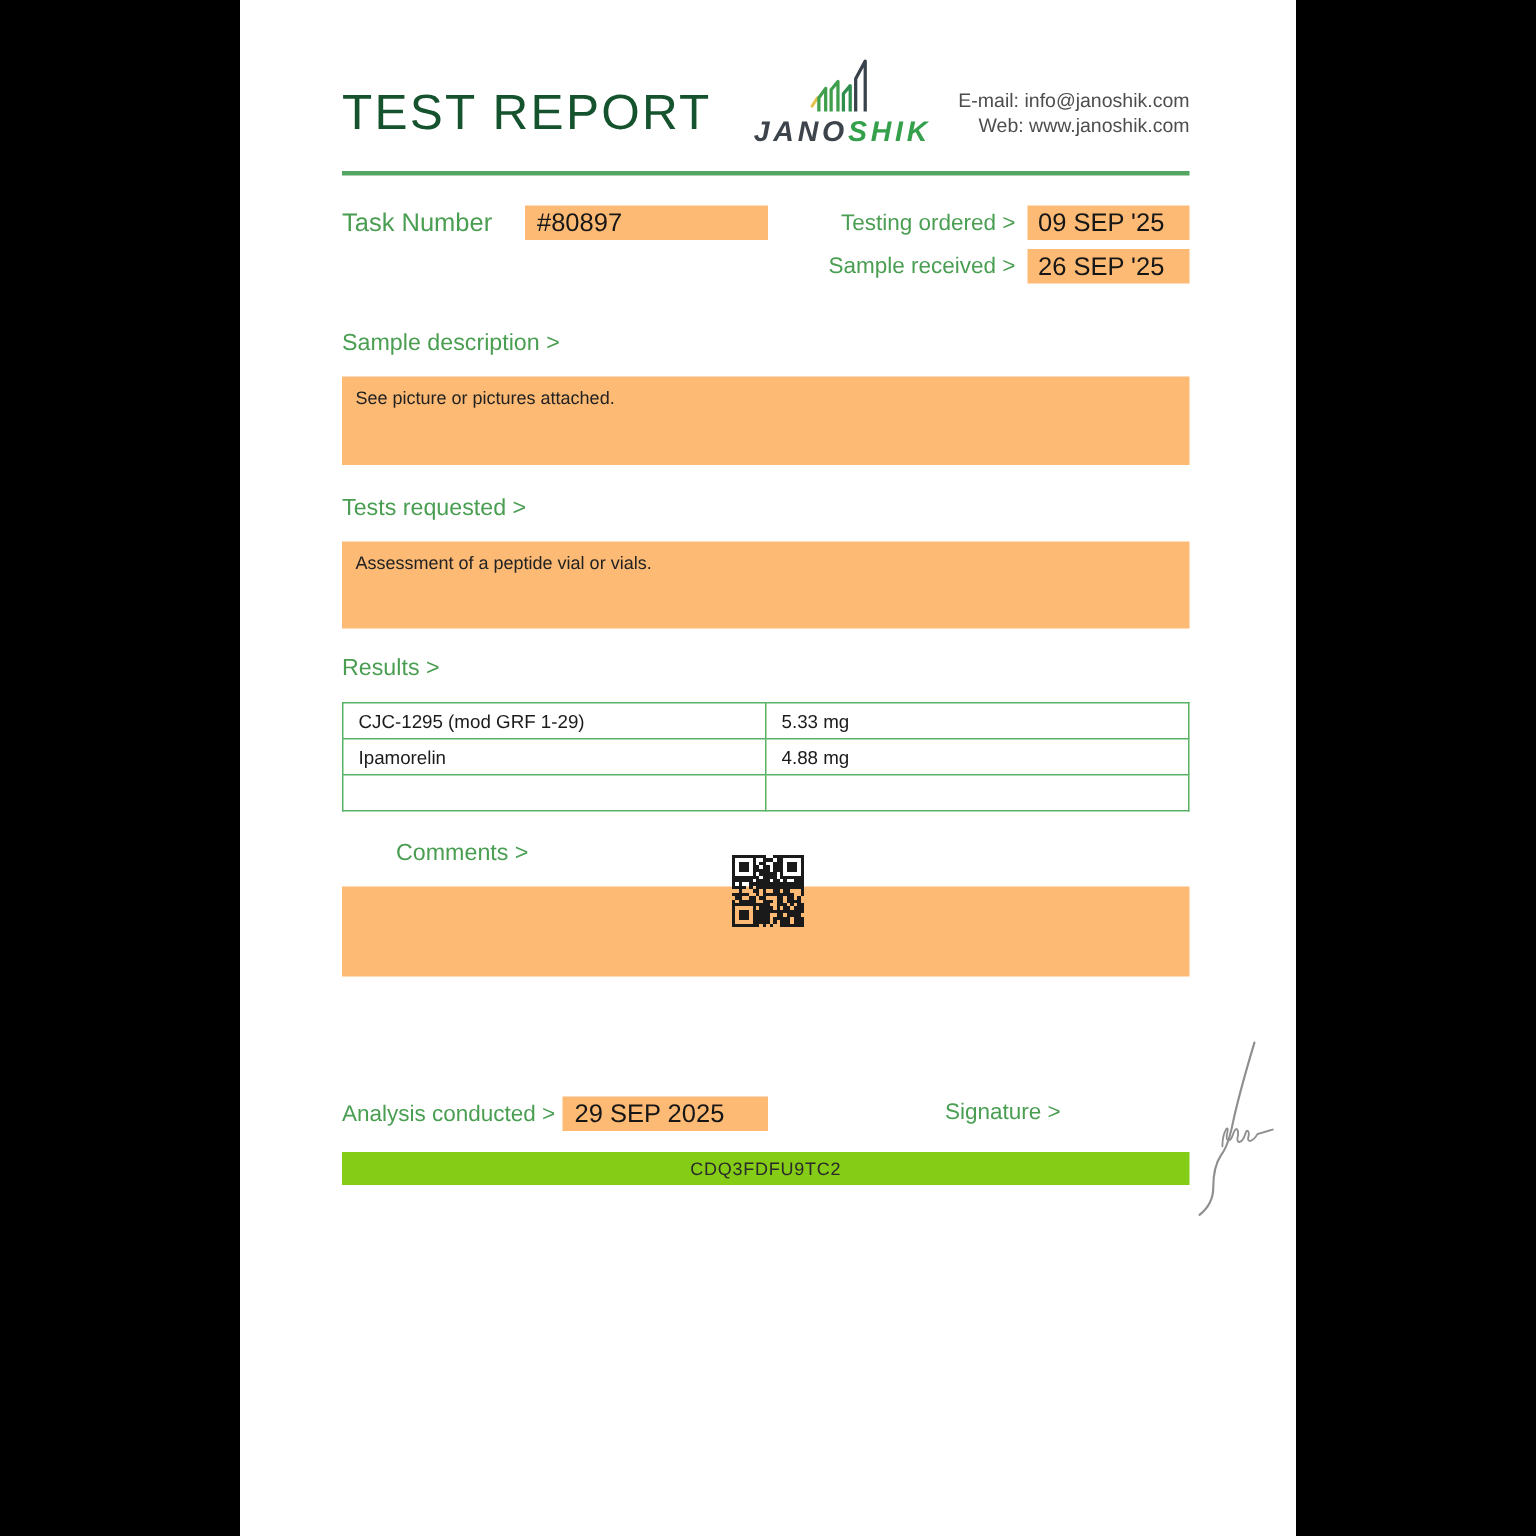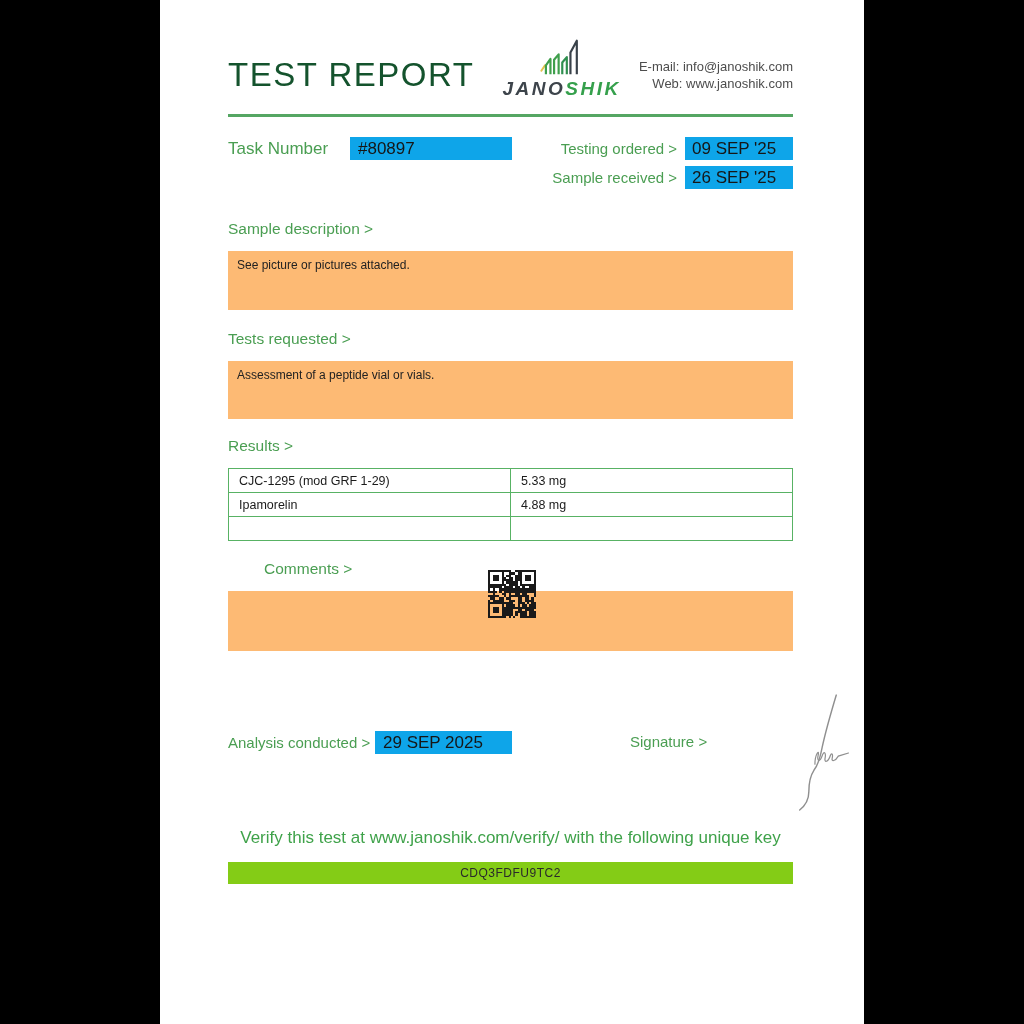--- a/index.html
+++ b/index.html
@@ -24,21 +24,21 @@
   .logo-icon{height:40px;margin-bottom:1px;}
   .logo-text{font-size:19px;font-weight:bold;letter-spacing:2.5px;line-height:1;}
   .logo-text .jano{color:#3d444b;}
   .logo-text .shik{color:#35a04c;}
   .contact{margin-top:20px;text-align:right;font-size:13px;color:#4d4d4d;line-height:1.32;white-space:nowrap;}
   .rule{height:3px;background:#55a663;margin-top:12px;}
   
   .task-row{display:flex;justify-content:space-between;margin-top:20px;}
   .task-left{display:flex;align-items:center;height:23px;}
   .task-label{color:#4a9e52;font-size:17px;width:122px;}
-  .value-box{background:#0ea5e9;color:#161616;font-size:17px;display:flex;align-items:center;}
+  .value-box{background:#fdba74;color:#161616;font-size:17px;display:flex;align-items:center;}
   .task-num-box{width:162px;height:23px;padding-left:8px;box-sizing:border-box;}
   .dates{display:flex;flex-direction:column;gap:6px;}
   .date-line{display:flex;align-items:center;justify-content:flex-end;height:23px;}
   .date-label{color:#4a9e52;font-size:15px;margin-right:8px;white-space:nowrap;}
   .date-box{width:108px;height:23px;padding-left:7px;box-sizing:border-box;white-space:nowrap;}
   
   .info{margin-top:39px;}
   .info-row{display:flex;align-items:center;margin-bottom:7px;height:22px;}
   .info-label{color:#4a9e52;font-size:15px;width:122px;flex:none;}
   .info-value{flex:1;height:22px;padding-left:8px;box-sizing:border-box;font-size:16.5px;}
@@ -149,21 +149,20 @@
   <div class="analysis-row">
     <div class="analysis-label">Analysis conducted &gt;</div>
     <div class="value-box analysis-box">29 SEP 2025</div>
     <div class="signature-label">Signature &gt;</div>
     <svg class="signature-svg" viewBox="0 0 70 120">
       <path d="M52,4 C46,24 41,42 38,56 C36,66 34,73 30,78 C26,84 25,92 25,99 C25,107 21,113 16,117" stroke="#8f8f8f" stroke-width="1.4" fill="none" stroke-linecap="round"></path>
       <path d="M31,72 C31,62 36,56 34,64 C33,69 36,70 38,64 C40,58 42,61 41,66 C40,71 44,70 46,64 C47,60 49,62 48,66 C47,70 51,69 54,64 L64,61" stroke="#8f8f8f" stroke-width="1.2" fill="none" stroke-linecap="round"></path>
     </svg>
   </div>
 
-  <div class="verify-line">Verify this test at www.janoshik.com/verify/ with the following unique key</div>
   <div class="key-box">CDQ3FDFU9TC2</div>
 
   <svg class="qr" id="qr-svg" viewBox="0 0 21 21" shape-rendering="crispEdges">
       <rect x="0" y="0" width="1" height="1" fill="#1a1a1a"></rect>
       <rect x="1" y="0" width="1" height="1" fill="#1a1a1a"></rect>
       <rect x="2" y="0" width="1" height="1" fill="#1a1a1a"></rect>
       <rect x="3" y="0" width="1" height="1" fill="#1a1a1a"></rect>
       <rect x="4" y="0" width="1" height="1" fill="#1a1a1a"></rect>
       <rect x="5" y="0" width="1" height="1" fill="#1a1a1a"></rect>
       <rect x="6" y="0" width="1" height="1" fill="#1a1a1a"></rect>

